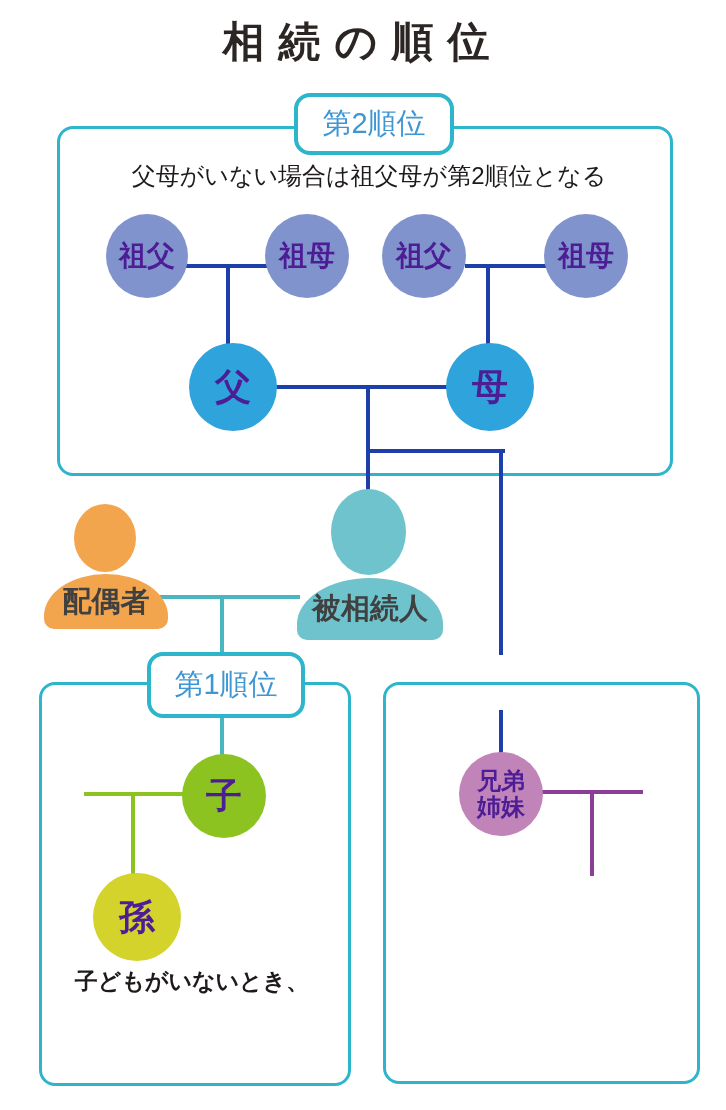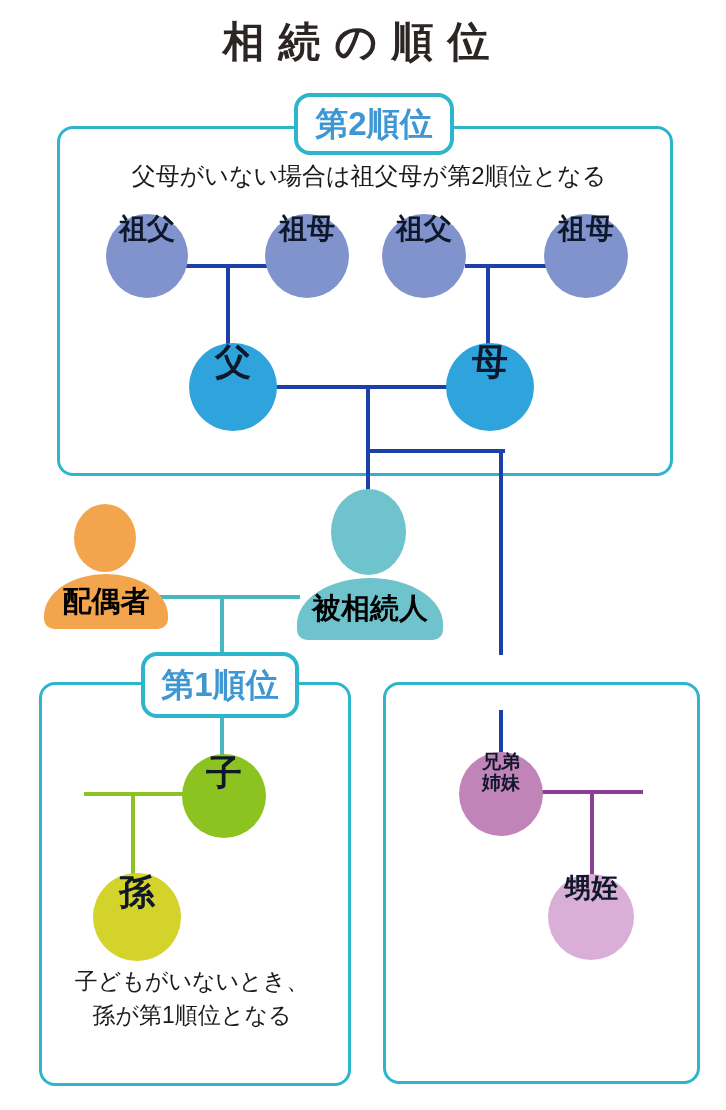--- a/index.html
+++ b/index.html
@@ -14,52 +14,52 @@
     font-size:42px;font-weight:600;letter-spacing:14px;color:#2b2523;
   }
   
   .groupbox{
     border:3px solid var(--box-border,#2db5cb);border-radius:16px;background:transparent;z-index:0;
   }
   
   .pill{
     border:4px solid var(--box-border,#2db5cb);border-radius:16px;background:#fff;z-index:3;
     display:flex;align-items:center;justify-content:center;
-    font-size:33px;font-weight:700;color:var(--label-text,#3e96d3);
+    font-size:29px;font-weight:400;color:var(--label-text,#3e96d3);
   }
   
   .line{z-index:1;}
   .navy{background:var(--line-navy,#1d3fa9);}
   .teal{background:var(--line-teal,#4ab6c2);}
   .green{background:var(--line-green,#8dc321);}
   .purple{background:var(--line-purple,#8b3e95);}
   .h{height:4px;} .v{width:4px;}
   
   .circle{
     border-radius:50%;z-index:2;display:flex;flex-direction:column;
-    align-items:center;justify-content:flex-start;text-align:center;
-    color:#0f172a;font-weight:600;line-height:1.08;
+    align-items:center;justify-content:center;text-align:center;
+    color:#4c1d95;font-weight:600;line-height:1.08;
   }
   .c-grand{background:var(--grandparent-fill,#8093cd);font-size:28px;}
   .c-parent{background:var(--parent-fill,#2fa3dc);font-size:36px;}
   .c-child{background:var(--child-fill,#8dc321);font-size:36px;}
   .c-grandchild{background:var(--grandchild-fill,#d3d32b);font-size:36px;}
-  .c-sibling{background:var(--sibling-fill,#c084b8);font-size:19px;}
+  .c-sibling{background:var(--sibling-fill,#c084b8);font-size:24px;}
   .c-nephew{background:var(--nephew-fill,#d9afd8);font-size:27px;}
   
   .head{border-radius:50%;z-index:2;}
   .body{z-index:2;display:flex;align-items:center;justify-content:center;
-        font-size:29px;font-weight:600;color:#000000;}
+        font-size:29px;font-weight:600;color:#404040;}
   .spouse-fill{background:var(--spouse-fill,#f3a54e);}
   .decedent-fill{background:var(--decedent-fill,#6fc3cc);text-align:right;}
   .body-spouse{border-radius:62px 62px 10px 10px / 42px 42px 10px 10px;}
   .body-decedent{border-radius:73px 73px 10px 10px / 46px 46px 10px 10px;}
   
   .desc{z-index:2;text-align:center;font-size:24px;font-weight:500;color:#1e1a19;}
-  .note{z-index:2;text-align:center;font-size:23px;font-weight:400;color:#1e1a19;line-height:34px;}
+  .note{z-index:2;text-align:center;font-size:23px;font-weight:700;color:#1e1a19;line-height:34px;}
 </style>
 </head>
 <body>
 
 <div class="stage">
 
   <div class="abs title">相続の順位</div>
 
   <div class="abs groupbox" style="left:57px;top:126px;width:610px;height:344px;"></div>
 
@@ -117,40 +117,36 @@
   </div>
 
   <div class="abs">
     <div class="abs head decedent-fill" style="left:331px;top:489px;width:75px;height:86px;"></div>
     <div class="abs body body-decedent decedent-fill" style="left:297px;top:578px;width:146px;height:62px;">
       <span>被相続人</span>
     </div>
   </div>
 
   <div class="abs groupbox" style="left:39px;top:682px;width:306px;height:398px;"></div>
-  <div class="abs pill" style="left:141px;top:652px;width:150px;height:58px;">
+  <div class="abs pill" style="left:147px;top:652px;width:150px;height:58px;">
     <span>第1順位</span>
   </div>
 
   <div class="abs circle c-child" style="left:182px;top:754px;width:84px;height:84px;">
     <span>子</span>
   </div>
   <div class="abs circle c-grandchild" style="left:93px;top:873px;width:88px;height:88px;">
     <span>孫</span>
   </div>
 
   <div class="abs note" style="left:39px;top:964px;width:306px;">
     <div>子どもがいないとき、</div>
-    <div>孫が第1順位となる</div>
   </div>
 
   <div class="abs groupbox" style="left:383px;top:682px;width:311px;height:396px;"></div>
 
   <div class="abs circle c-sibling" style="left:459px;top:752px;width:84px;height:84px;">
     <span>兄弟</span>
     <span>姉妹</span>
   </div>
-  <div class="abs circle c-nephew" style="left:548px;top:874px;width:86px;height:86px;">
-    <span>甥姪</span>
-  </div>
 
 
 </div>
 
 </body></html>

